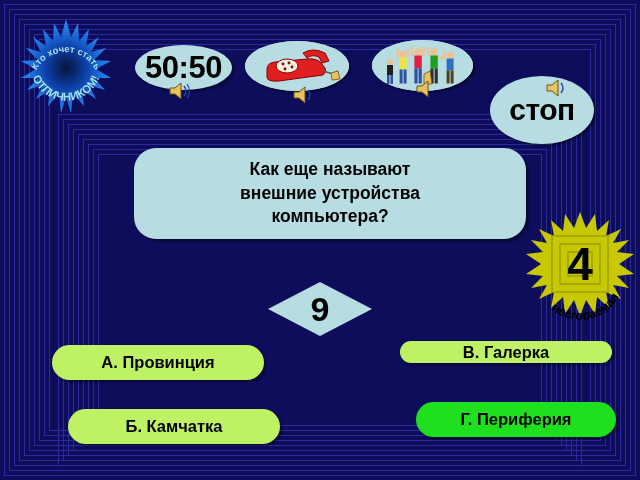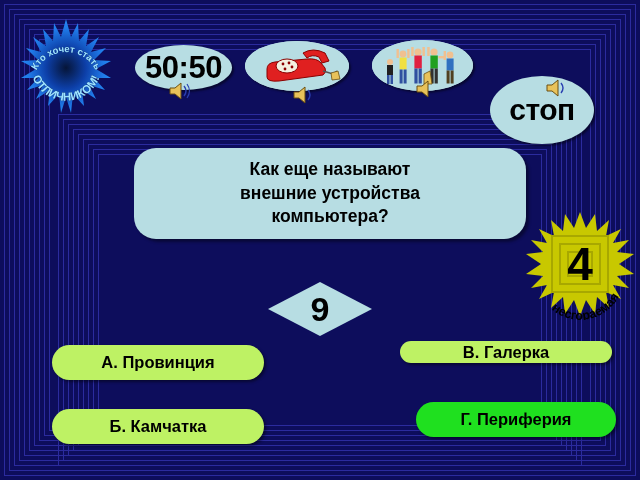--- a/index.html
+++ b/index.html
@@ -166,21 +166,21 @@
   .answer-label {
     font-size: 16.5px;
     font-weight: bold;
     color: #000;
     white-space: nowrap;
   }
   .answer.correct { background: #1fe01f; }
 
   #answer-a { left: 52px;  top: 345px; width: 212px; height: 35px; }
   #answer-v { left: 400px; top: 341px; width: 212px; height: 22px; }
-  #answer-b { left: 52px;  top: 409px; width: 212px; height: 35px; }
+  #answer-b { left: 68px;  top: 409px; width: 212px; height: 35px; }
   #answer-g { left: 416px; top: 402px; width: 200px; height: 35px; }
 </style>
 </head>
 <body>
 
 <div id="stage">
 
   <div id="frames">
       <div class="frame-rect" style="inset: 4px; border-color: rgb(43, 43, 158);"></div>
       <div class="frame-rect" style="inset: 9px; border-color: rgb(43, 43, 158);"></div>

